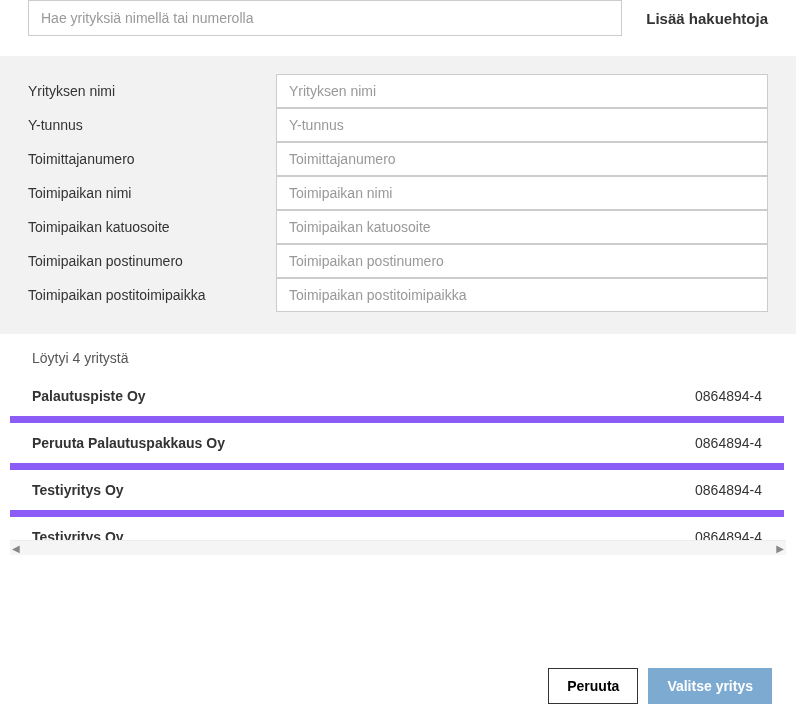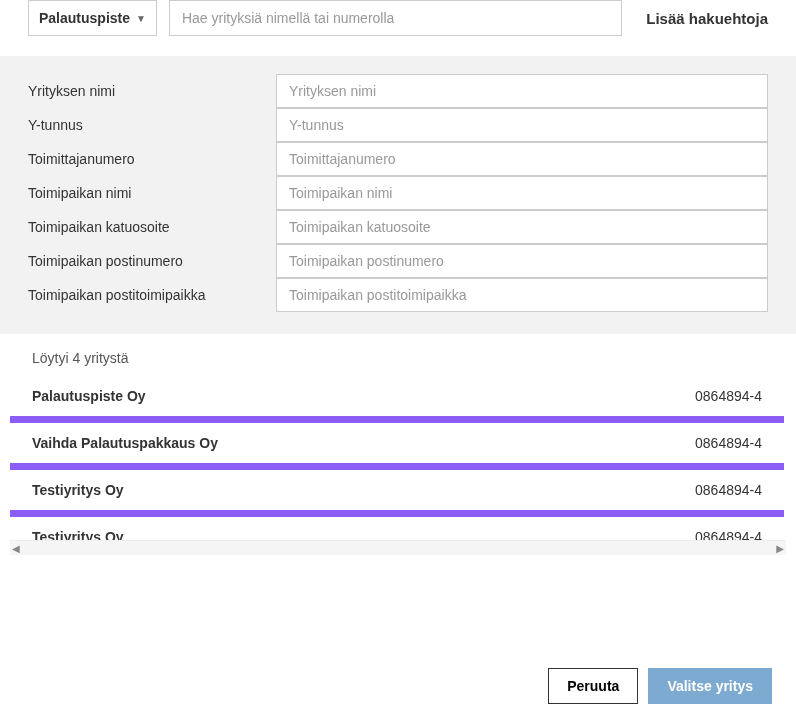--- a/index.html
+++ b/index.html
@@ -183,24 +183,20 @@
       background: #ccc;
     }
   </style>
 </head>
 <body>
 
 <div class="modal">
 
 
   <div class="search-bar">
-    <div class="dropdown">
-      <span>Palautuspiste</span>
-      <span class="dropdown-caret">▼</span>
-    </div>
     <input type="text" class="search-input" placeholder="Hae yrityksiä nimellä tai numerolla" style="">
     <div class="more-options">Lisää hakuehtoja</div>
   </div>
 
   <div class="form-area">
     <div class="form-row">
       <div class="form-label">Yrityksen nimi</div>
       <input type="text" class="form-input" placeholder="Yrityksen nimi" style="">
     </div>
     <div class="form-row">
@@ -230,21 +226,21 @@
   </div>
 
   <div class="results-area">
     <div class="results-scroll">
       <div class="results-count">Löytyi 4 yritystä</div>
       <div class="result-row">
         <div class="result-name">Palautuspiste Oy</div>
         <div class="result-id">0864894-4</div>
       </div>
       <div class="result-row">
-        <div class="result-name">Vaihda Palautuspakkaus Oy</div>
+        <div class="result-name">Peruuta Palautuspakkaus Oy</div>
         <div class="result-id">0864894-4</div>
       </div>
       <div class="result-row">
         <div class="result-name">Testiyritys Oy</div>
         <div class="result-id">0864894-4</div>
       </div>
       <div class="result-row">
         <div class="result-name">Testiyritys Oy</div>
         <div class="result-id">0864894-4</div>
       </div>

